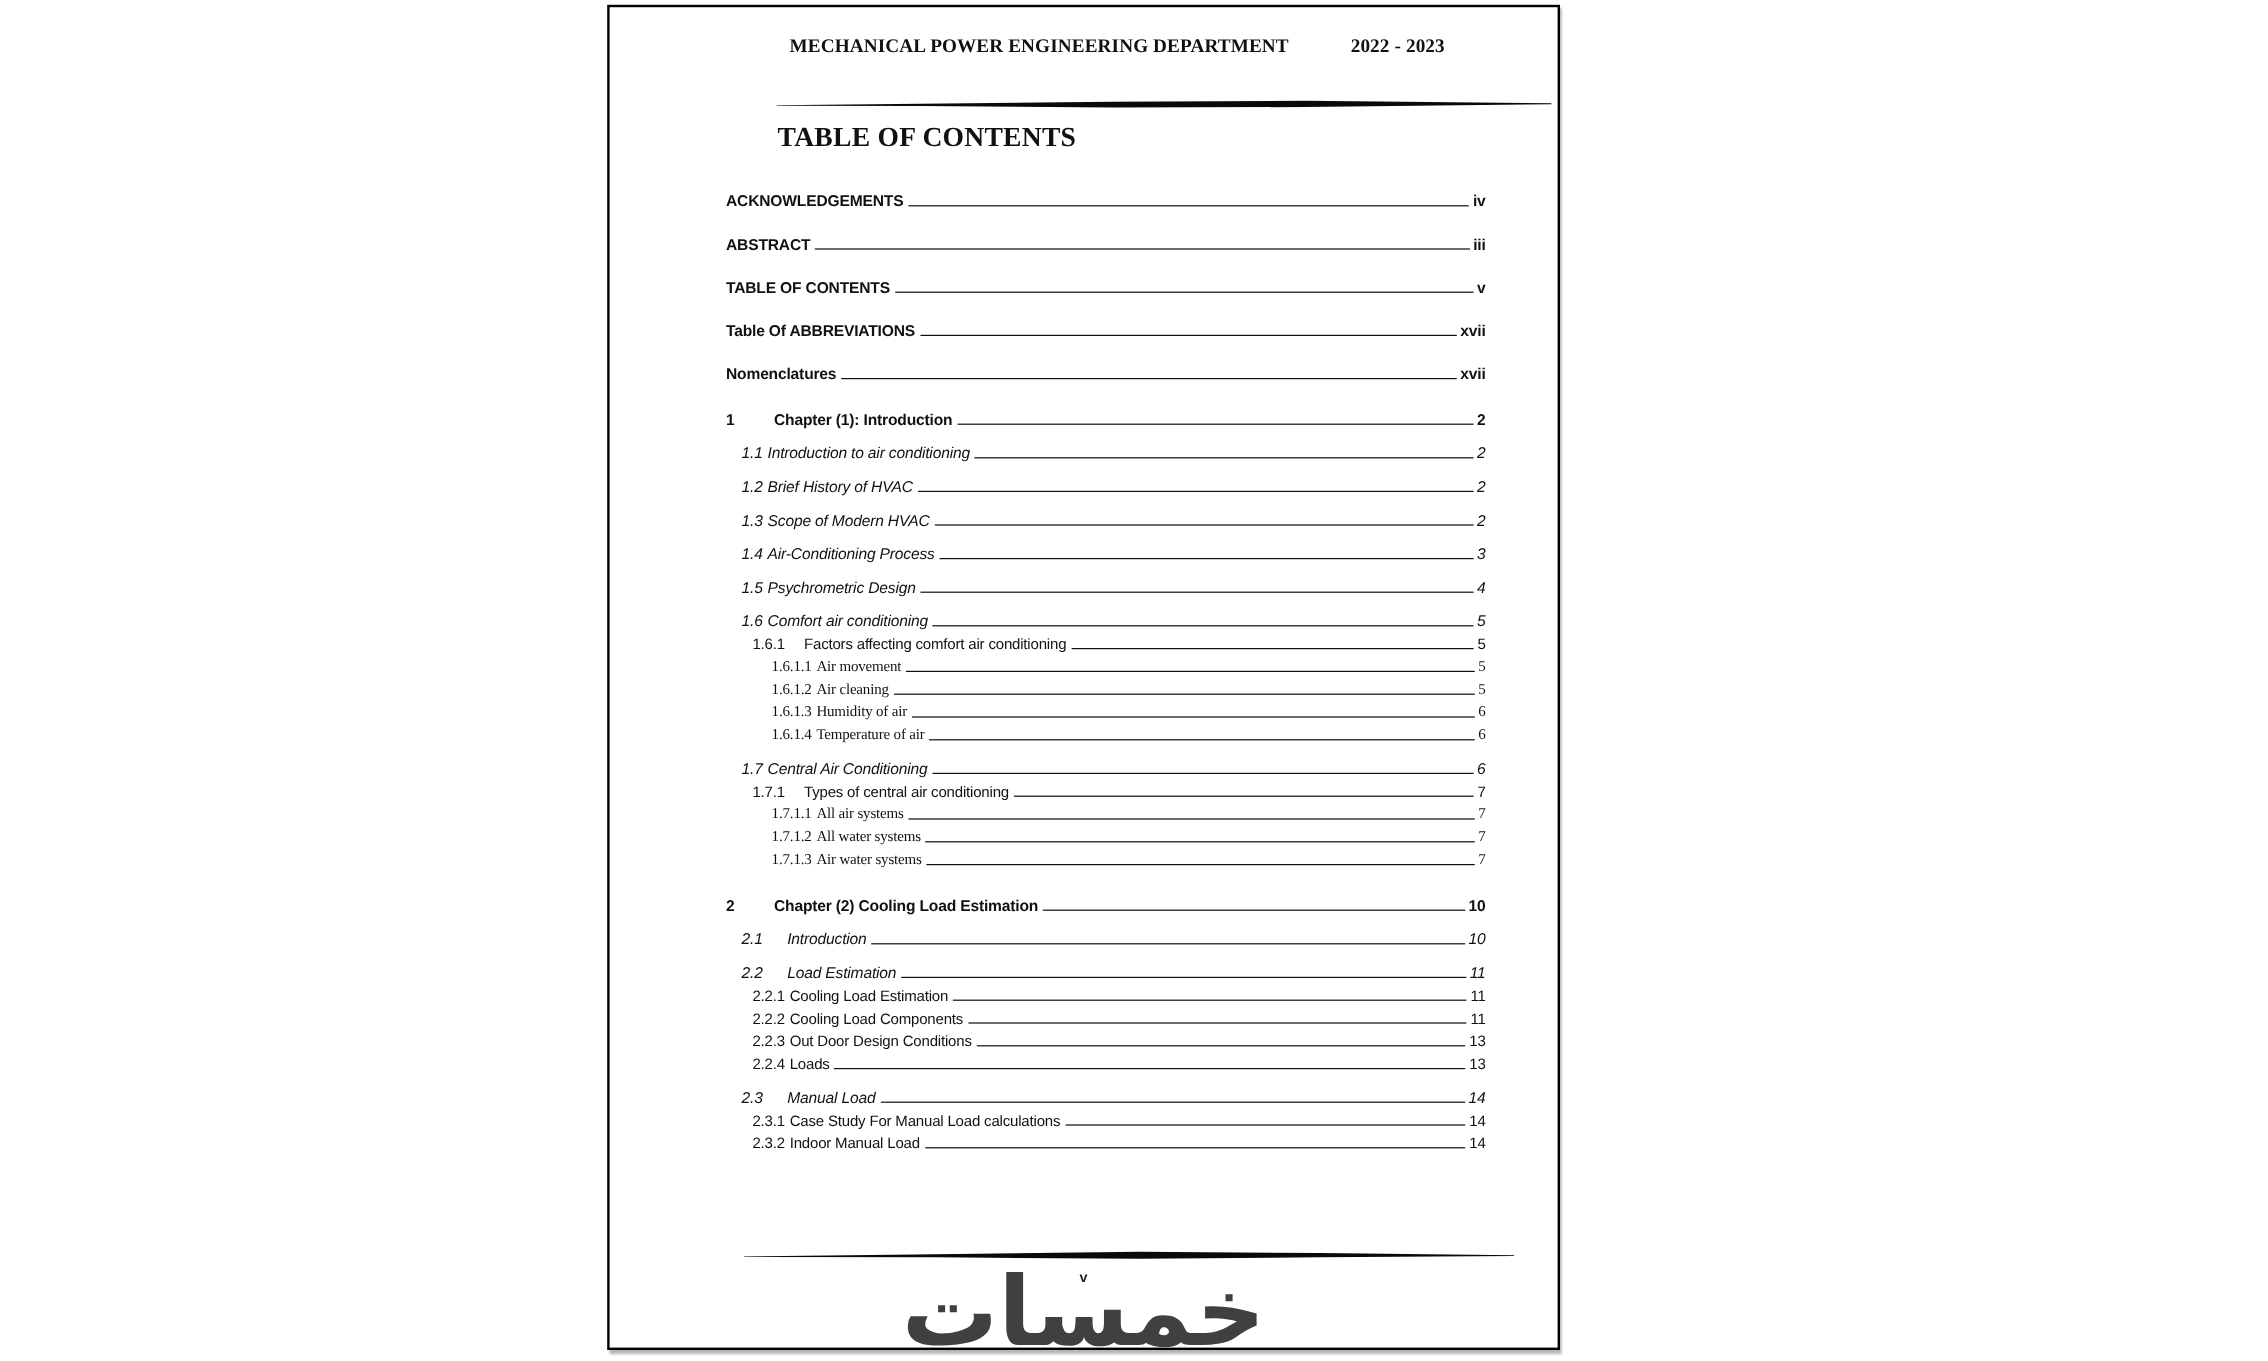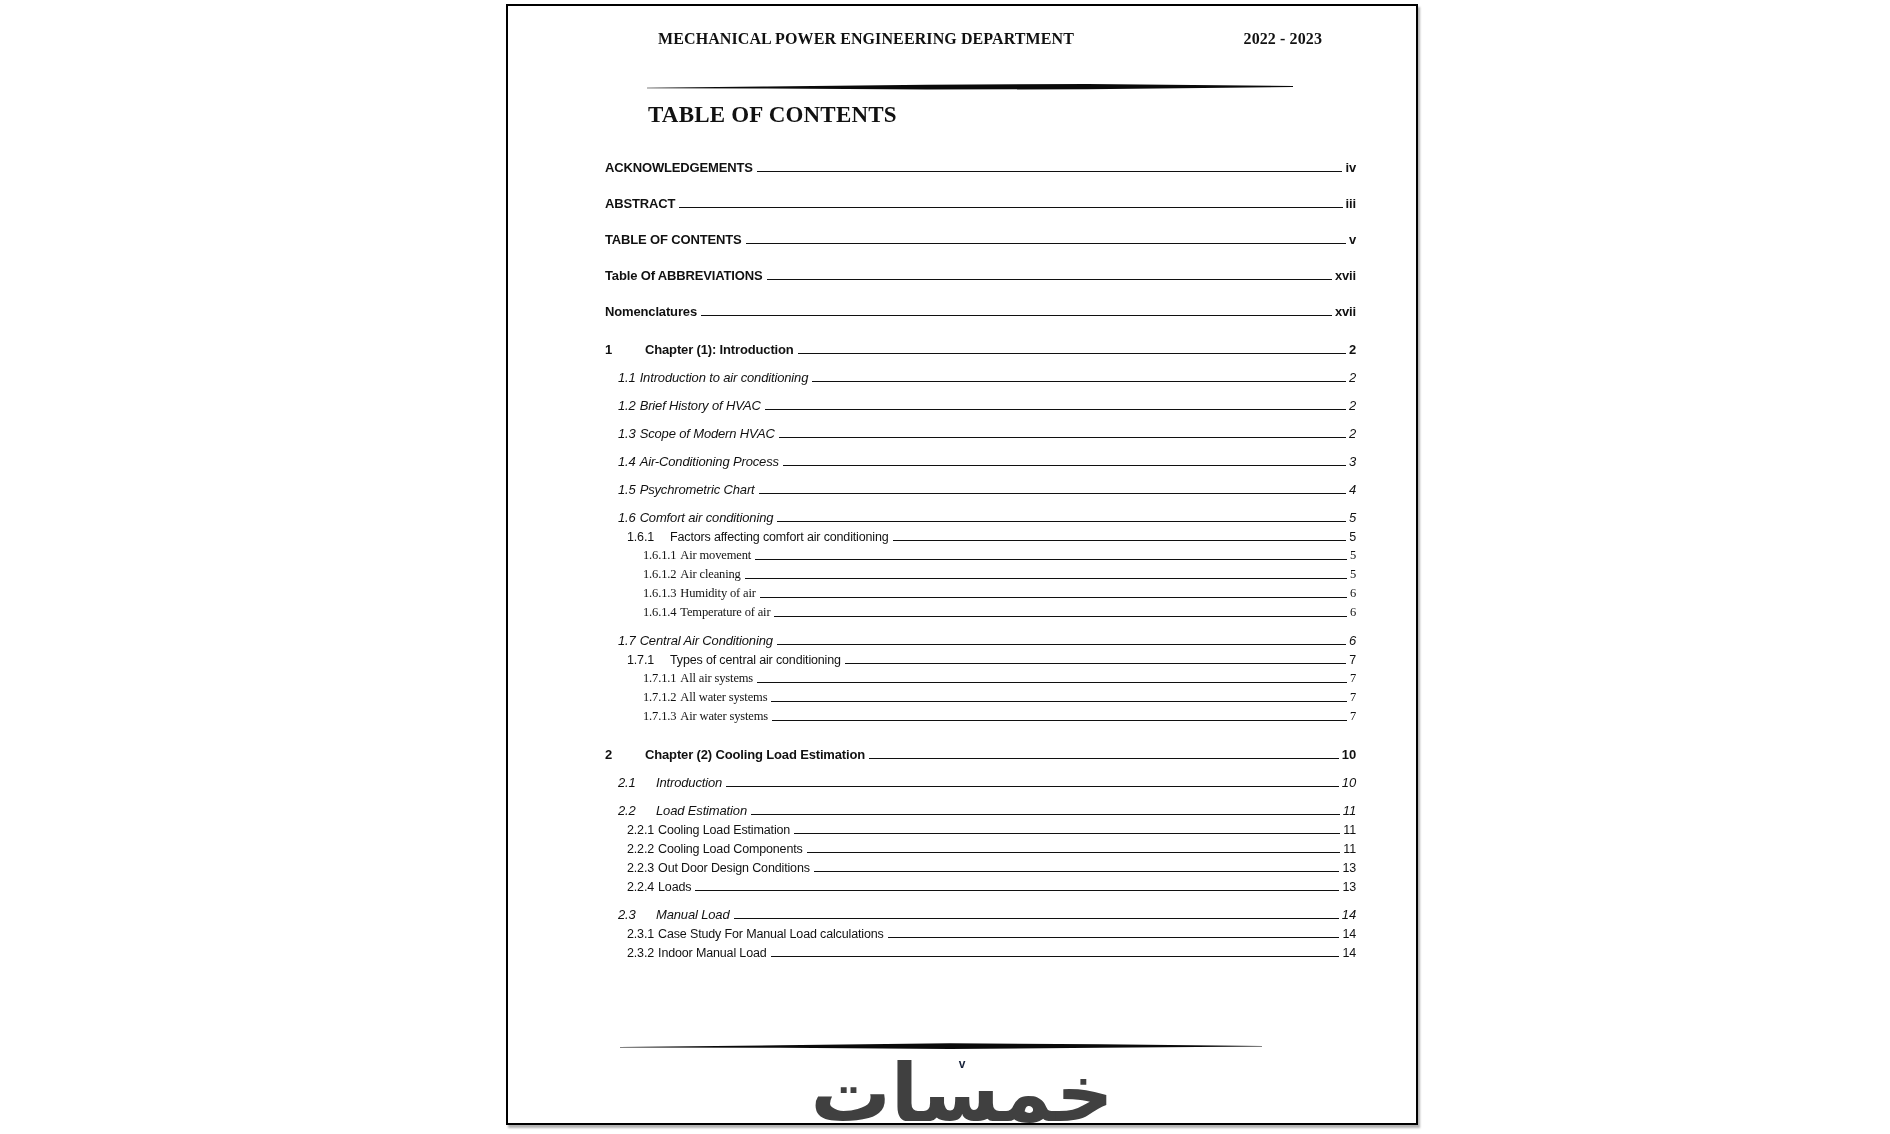--- a/index.html
+++ b/index.html
@@ -3,21 +3,21 @@
 <meta charset="utf-8">
 <style>
   html,body { margin:0; padding:0; }
   body {
     width:1890px; height:1134px; position:relative; overflow:hidden;
     background:#ffffff;
     font-family:"Liberation Sans", sans-serif;
     color:#111;
   }
   .page {
-    position:absolute; left:506px; top:4px; width:912px; height:1121px;
+    position:absolute; left:506px; top:4px; width:794px; height:1121px;
     background:#fff; border:2px solid #000; box-sizing:border-box;
     overflow:hidden;
     box-shadow:2px 3px 2px rgba(0,0,0,0.30);
   }
   
   .doc-header {
     position:absolute; top:24px; left:150px; right:94px;
     display:flex; justify-content:space-between; align-items:baseline;
     font-family:"Liberation Serif", serif; font-weight:bold; font-size:16px;
     letter-spacing:0.1px; white-space:nowrap;
@@ -138,21 +138,21 @@
         <span class="pageno">2</span>
       </div>
       <div class="toc-row lv-h2">
         <span class="num">1.4</span>
         <span class="label">Air-Conditioning Process</span>
         <span class="leader"></span>
         <span class="pageno">3</span>
       </div>
       <div class="toc-row lv-h2">
         <span class="num">1.5</span>
-        <span class="label">Psychrometric Chart</span>
+        <span class="label">Psychrometric Design</span>
         <span class="leader"></span>
         <span class="pageno">4</span>
       </div>
       <div class="toc-row lv-h2">
         <span class="num">1.6</span>
         <span class="label">Comfort air conditioning</span>
         <span class="leader"></span>
         <span class="pageno">5</span>
       </div>
       <div class="toc-row lv-h3 tab">

